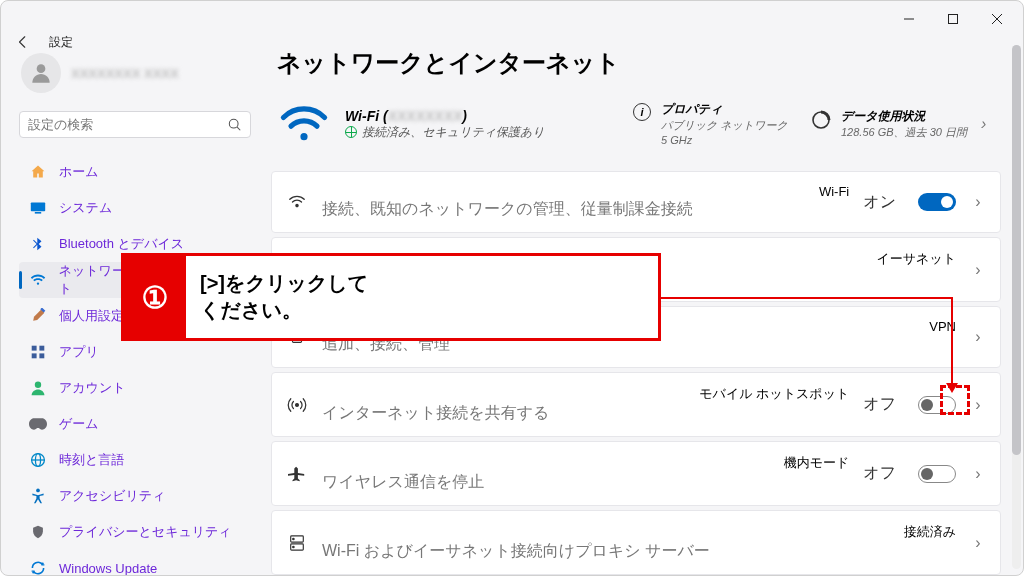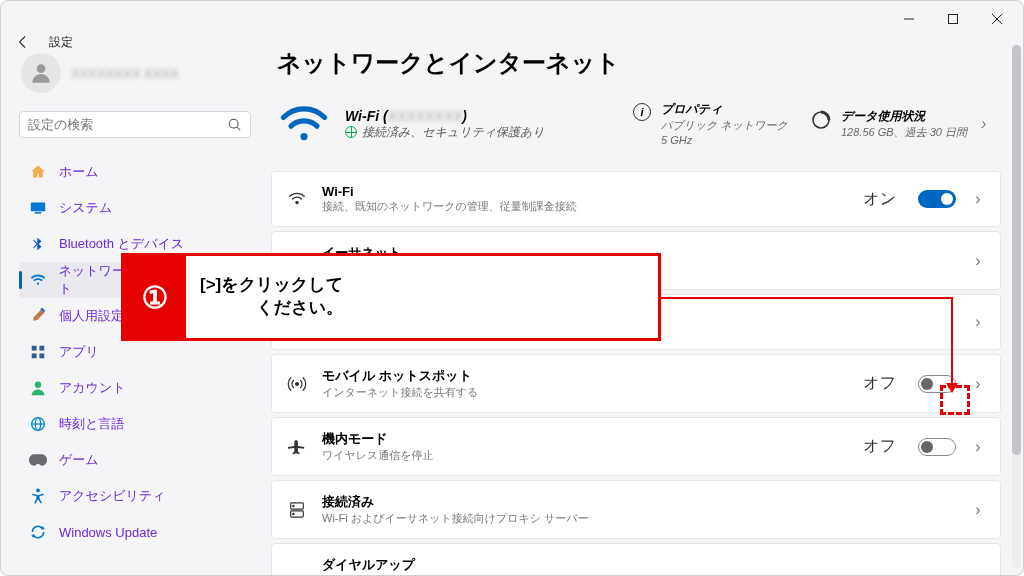--- a/index.html
+++ b/index.html
@@ -36,33 +36,33 @@
 .globe::before { content: ""; position: absolute; left: 0; right: 0; top: 50%; border-top: 1.2px solid #0aa84a; }
 .globe::after { content: ""; position: absolute; top: 0; bottom: 0; left: 50%; border-left: 1.2px solid #0aa84a; }
 .meta-box { display: flex; align-items: flex-start; gap: 10px; cursor: pointer; padding-right: 4px; }
 .meta-ico { width: 18px; height: 18px; border: 1.4px solid #333; border-radius: 50%; display: flex; align-items: center; justify-content: center; font-size: 11px; font-weight: 700; margin-top: 2px; }
 .meta-text .mt { font-size: 12px; font-weight: 600; }
 .meta-text .ms { font-size: 11px; color: #666; line-height: 1.3; }
 .chev-small { width: 14px; color: #777; margin-left: 4px; align-self: center; }
 .card { background: #fff; border: 1px solid #e6e6ea; border-radius: 4px; margin-bottom: 4px; display: flex; align-items: center; padding: 12px 14px; gap: 14px; cursor: pointer; }
 .card .cico { width: 22px; display: flex; align-items: center; justify-content: center; }
 .card .ctext { flex: 1; }
-.card .ct { font-size: 13px; font-weight: 700; }
-.card .cs { font-size: 11px; color: #777; }
+.card .ct { font-size: 13px; font-weight: 400; text-align: right; }
+.card .cs { font-size: 16px; color: #777; }
 .card .state { font-size: 16px; color: #333; margin-right: 8px; }
 .toggle { width: 38px; height: 18px; border-radius: 10px; position: relative; }
 .toggle.on { background: #0067c0; }
 .toggle.off { background: #fff; border: 1px solid #888; }
 .toggle .knob { position: absolute; width: 12px; height: 12px; border-radius: 50%; top: 3px; }
 .toggle.on .knob { right: 3px; background: #fff; }
 .toggle.off .knob { left: 2px; top: 2px; background: #666; }
 .chev { color: #777; width: 16px; text-align: center; }
 .overlay { position: absolute; z-index: 20; border: 3px solid #e60000; background: #fff; display: flex; align-items: stretch; }
 .overlay .num { width: 62px; background: #e60000; color: #fff; display: flex; align-items: center; justify-content: center; font-size: 30px; font-weight: 700; }
-.overlay .msg { flex: 1; padding: 8px 14px; font-size: 17px; font-weight: 600; line-height: 1.35; display: flex; align-items: center; white-space: pre-line; text-align: right; }
+.overlay .msg { flex: 1; padding: 8px 14px; font-size: 20px; font-weight: 600; line-height: 1.35; display: flex; align-items: center; white-space: pre-line; }
 .arrow-path { position: absolute; border-right: 2px solid #e60000; }
 .arrow-head { position: absolute; width: 0; height: 0; border-left: 6px solid transparent; border-right: 6px solid transparent; border-top: 10px solid #e60000; }
 .target-box { position: absolute; width: 30px; height: 30px; border: 3px dashed #e60000; }
 .scrollbar-track { position: absolute; right: 2px; top: 44px; bottom: 6px; width: 9px; background: #eee; border-radius: 5px; }
 .scrollbar-thumb { position: absolute; right: 2px; top: 44px; width: 9px; height: 410px; background: #c4c4c8; border-radius: 5px; }
 
 
 .ic-home   { fill: #f4a94b; }
 .ic-system { fill: #0078d4; }
 .ic-bt     { fill: #0b57d0; }
@@ -181,44 +181,52 @@
             <span class="ico">
               <svg class="ic-acct" viewBox="0 0 20 20" width="16" height="16">
                 <circle cx="10" cy="6" r="4"></circle>
                 <path d="M2 19c0-4 4-7 8-7s8 3 8 7"></path>
               </svg>
             </span>
             <span>アカウント</span>
           </li>
         <li>
             <span class="ico">
+              <svg class="ic-game" viewBox="0 0 22 14" width="18" height="12">
+                <path d="M6 0h10c3 0 6 3 6 7s-3 7-6 7c-2 0-3-1-4-2h-2c-1 1-2 2-4 2-3 0-6-3-6-7s3-7 6-7z"></path>
+              </svg>
+            </span>
+            <span>ゲーム</span>
+          </li>
+        <li>
+            <span class="ico">
               <svg viewBox="0 0 20 20" width="16" height="16" fill="none" stroke="#0088c8" stroke-width="1.6">
                 <circle cx="10" cy="10" r="8"></circle>
                 <ellipse cx="10" cy="10" rx="3.2" ry="8"></ellipse>
                 <line x1="2" y1="10" x2="18" y2="10"></line>
               </svg>
             </span>
             <span>時刻と言語</span>
           </li>
         <li>
             <span class="ico">
-              <svg class="ic-game" viewBox="0 0 22 14" width="18" height="12">
-                <path d="M6 0h10c3 0 6 3 6 7s-3 7-6 7c-2 0-3-1-4-2h-2c-1 1-2 2-4 2-3 0-6-3-6-7s3-7 6-7z"></path>
-              </svg>
-            </span>
-            <span>ゲーム</span>
-          </li>
-        <li>
-            <span class="ico">
               <svg class="ic-acc" viewBox="0 0 20 20" width="16" height="16">
                 <circle cx="10" cy="3" r="2.3"></circle>
                 <path d="M3 7l7 2 7-2v2l-5 1v3l3 6h-2l-3-5-3 5H5l3-6v-3L3 9z"></path>
               </svg>
             </span>
             <span>アクセシビリティ</span>
+          </li>
+        <li>
+            <span class="ico">
+              <svg class="ic-priv" viewBox="0 0 20 20" width="14" height="16">
+                <path d="M10 1l7 3v5c0 5-3 8-7 10-4-2-7-5-7-10V4l7-3z"></path>
+              </svg>
+            </span>
+            <span>プライバシーとセキュリティ</span>
           </li>
         <li>
             <span class="ico">
               <svg viewBox="0 0 20 20" width="16" height="16" fill="none" stroke="#0078d4" stroke-width="2">
                 <path d="M3 10a7 7 0 0112-5l2-1M17 10a7 7 0 01-12 5l-2 1"></path>
                 <path d="M15 3v3h3M5 17v-3H2" stroke-width="1.6"></path>
               </svg>
             </span>
             <span>Windows Update</span>
           </li>

